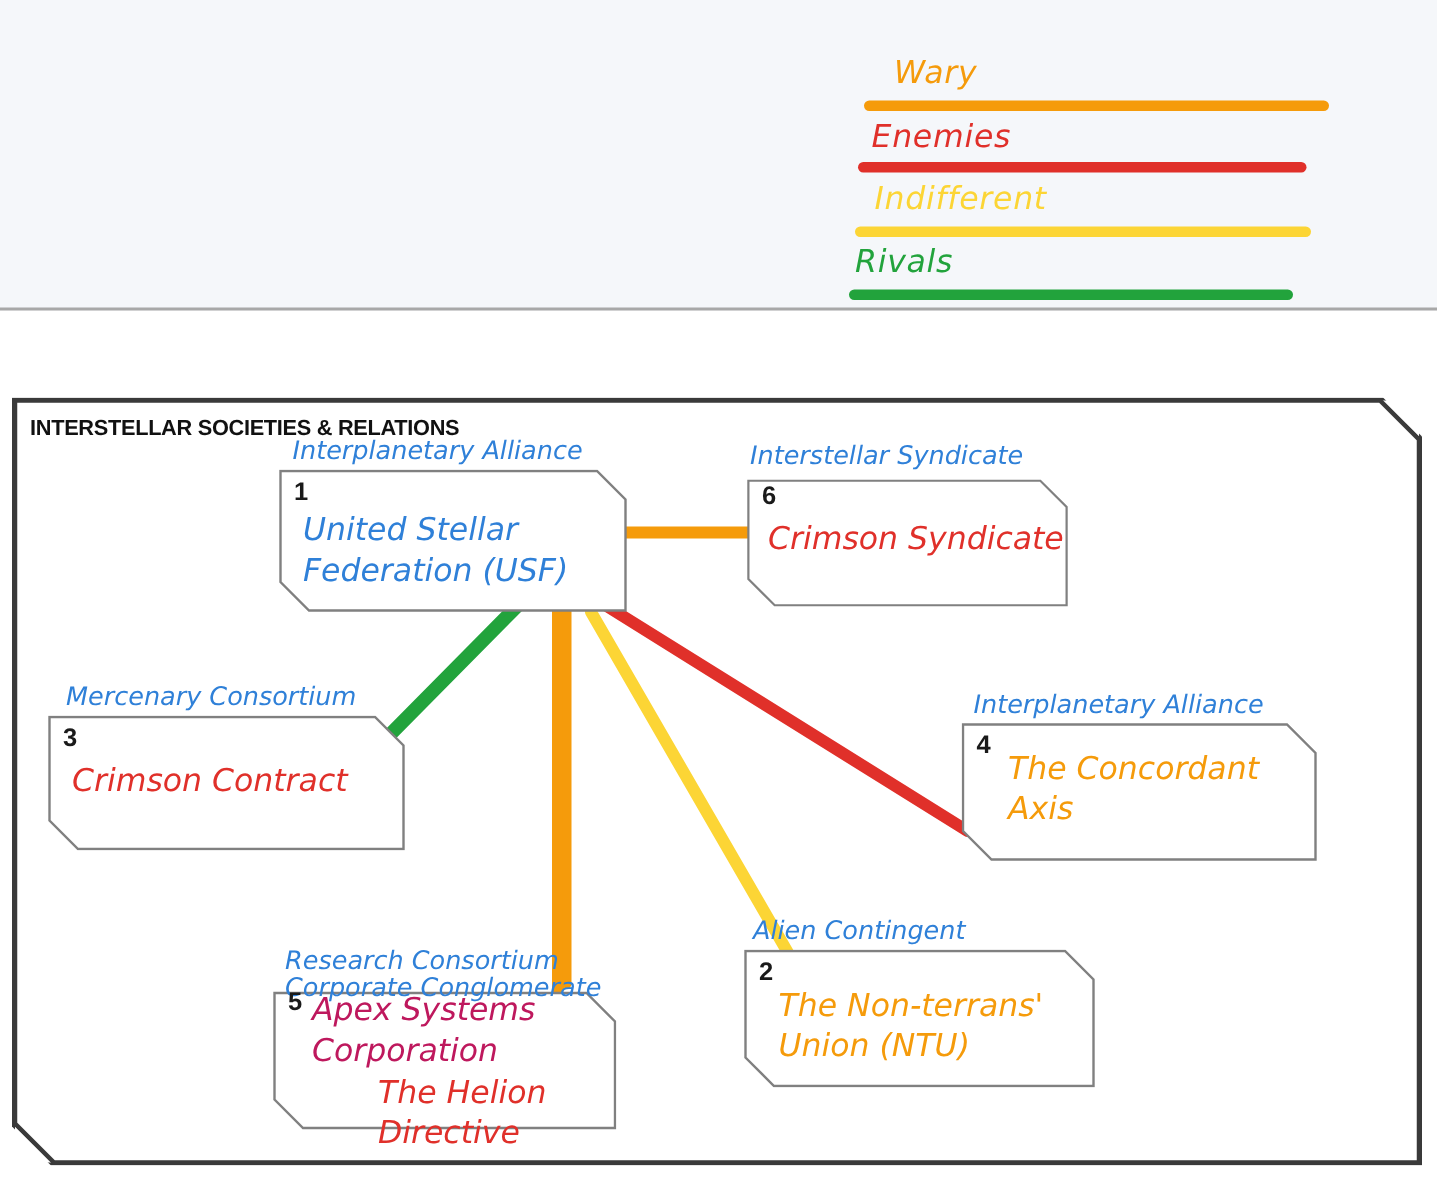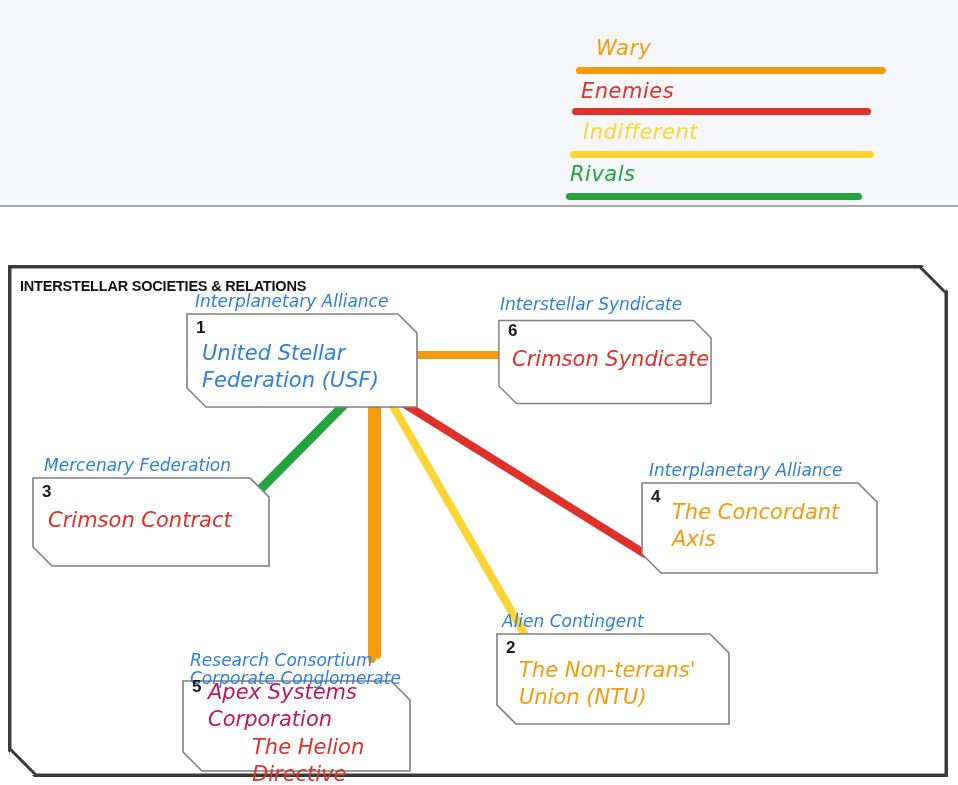--- a/index.html
+++ b/index.html
@@ -190,34 +190,34 @@
           <polygon points="1,1 212,1 231,20 231,91 20,91 1,72" fill="#ffffff" stroke="#808080" stroke-width="1.6"></polygon>
         </svg>
         <div class="node-category" style="left: 2px;">Interstellar Syndicate</div>
         <div class="node-index">6</div>
         <div class="node-name" style="left: 14px; top: 30px; color: rgb(224, 48, 42);">Crimson Syndicate</div>
       </div>
       <div class="node" style="left: 32px; top: 477px; width: 238px; height: 90px;">
         <svg class="node-shape" viewBox="0 0 238 90">
           <polygon points="1,1 218,1 237,20 237,89 20,89 1,70" fill="#ffffff" stroke="#808080" stroke-width="1.6"></polygon>
         </svg>
-        <div class="node-category" style="left: 12px;">Mercenary Federation</div>
+        <div class="node-category" style="left: 12px;">Mercenary Consortium</div>
         <div class="node-index">3</div>
         <div class="node-name" style="left: 16px; top: 30px; color: rgb(224, 48, 42);">Crimson Contract</div>
       </div>
       <div class="node" style="left: 641px; top: 482px; width: 237px; height: 92px;">
         <svg class="node-shape" viewBox="0 0 237 92">
           <polygon points="1,1 217,1 236,20 236,91 20,91 1,72" fill="#ffffff" stroke="#808080" stroke-width="1.6"></polygon>
         </svg>
         <div class="node-category" style="left: 8px;">Interplanetary Alliance</div>
         <div class="node-index">4</div>
         <div class="node-name" style="left: 31px; top: 17px; color: rgb(245, 155, 11);">The Concordant
 Axis</div>
       </div>
-      <div class="node" style="left: 182px; top: 672px; width: 229px; height: 108px;">
+      <div class="node" style="left: 182px; top: 653px; width: 229px; height: 108px;">
         <svg class="node-shape" viewBox="0 0 229 92">
           <polygon points="1,1 209,1 228,20 228,91 20,91 1,72" fill="#ffffff" stroke="#808080" stroke-width="1.6"></polygon>
         </svg>
         <div class="node-category" style="left: 8px;">Research Consortium</div>
         <div class="node-category second" style="left: 8px;">Corporate Conglomerate</div>
         <div class="node-index">5</div>
         <div class="node-name" style="left: 26px; top: 7px; color: #be185d;">Apex Systems
 Corporation</div>
         <div class="node-name" style="left: 70px; top: 62px; color: rgb(224, 48, 42);">The Helion
 Directive</div>

